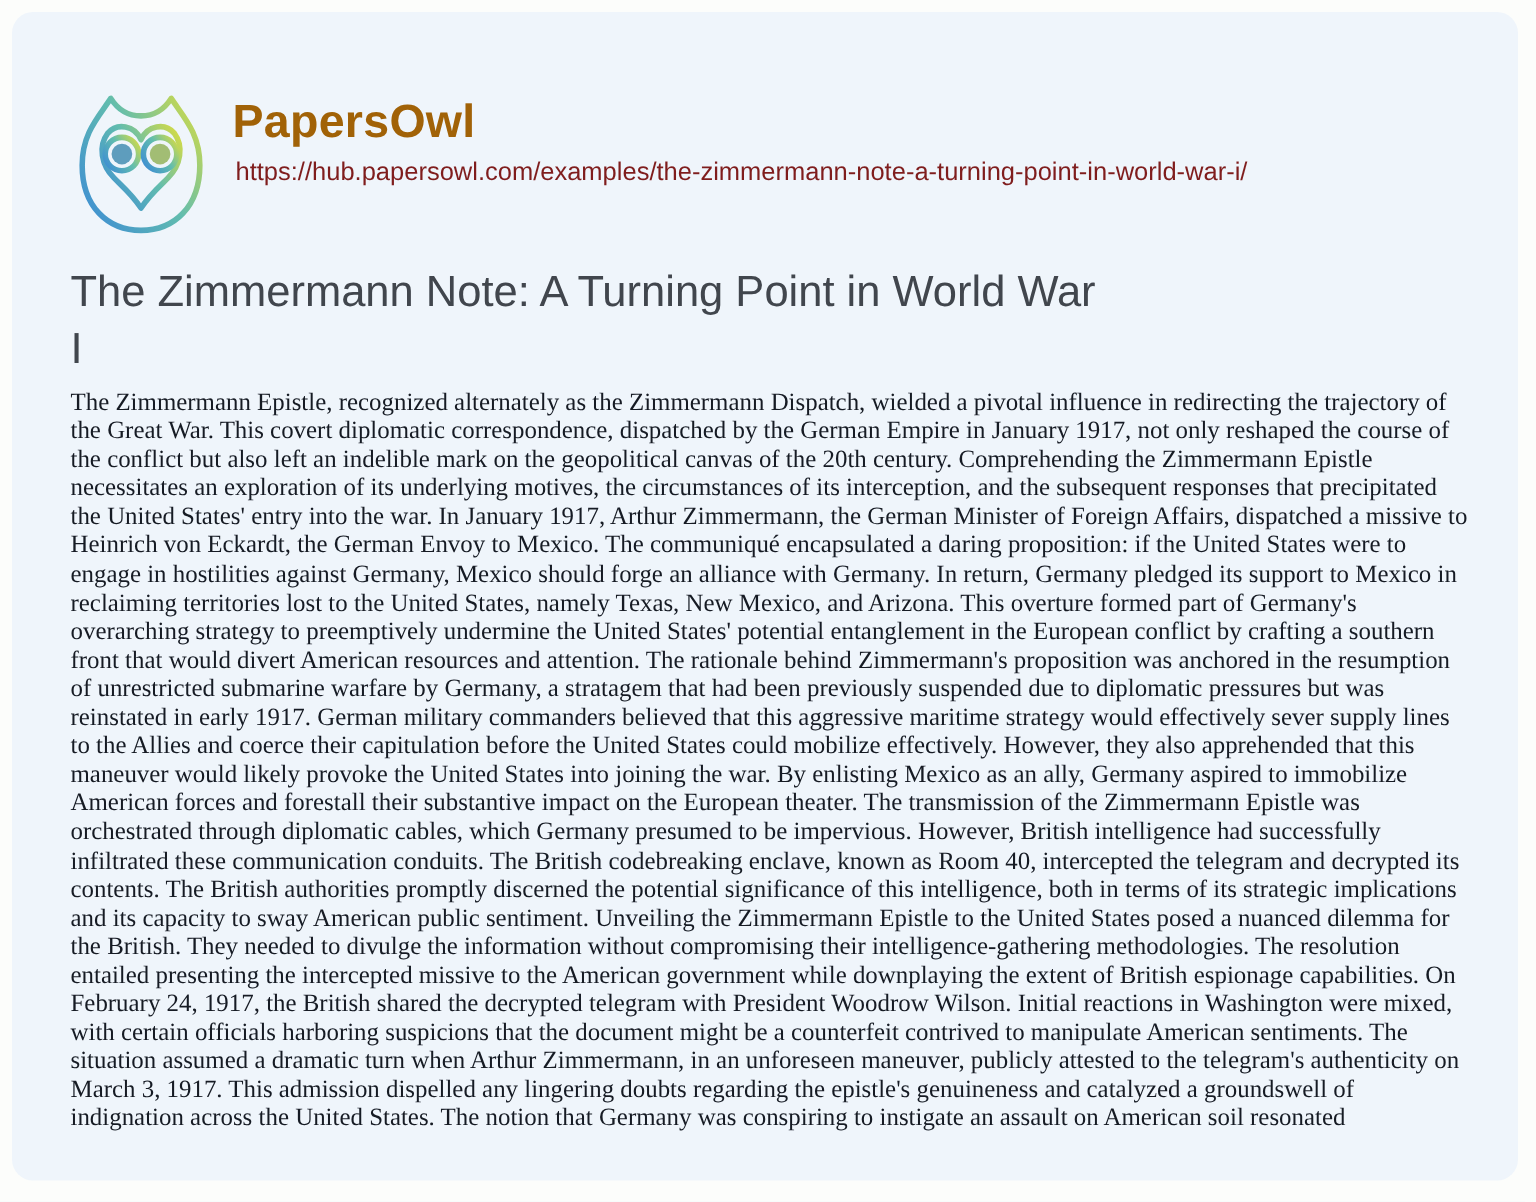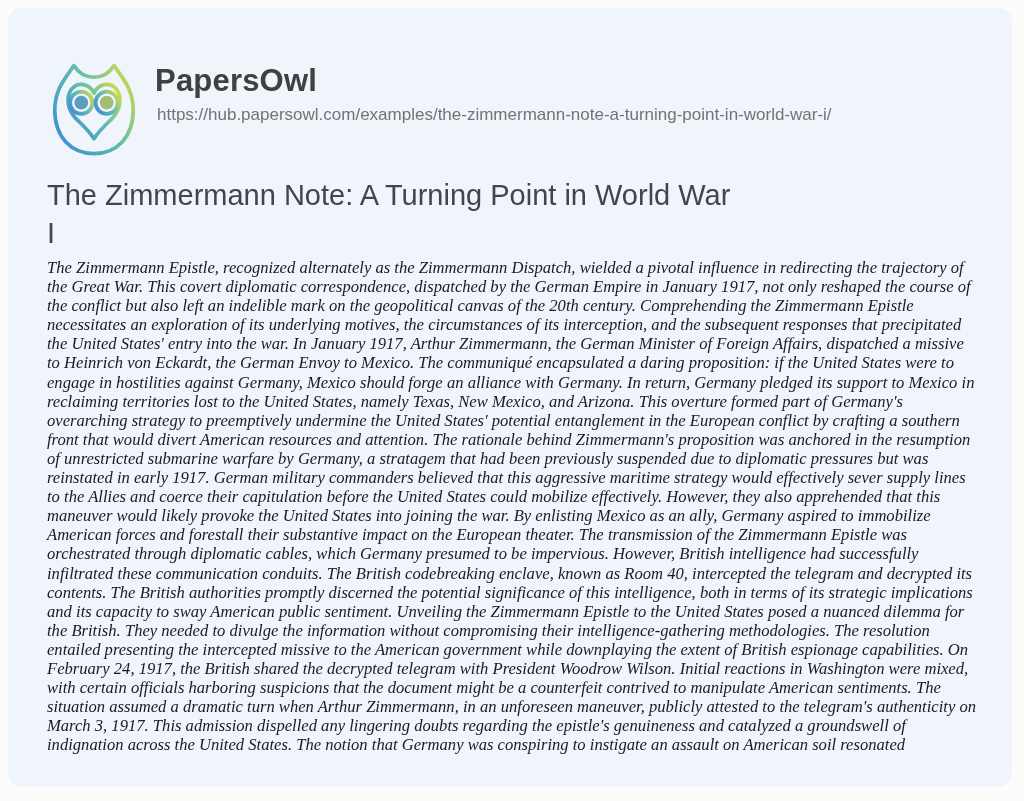--- a/index.html
+++ b/index.html
@@ -19,48 +19,47 @@
   .logo {
     position: absolute;
     left: 33px; top: 47px;
     width: 106px; height: 106px;
   }
   .brand {
     position: absolute;
     left: 147px; top: 55px;
     font-size: 31px;
     font-weight: bold;
-    color: #404040;
+    color: #a16207;
     letter-spacing: 0.2px;
   }
   .url {
     position: absolute;
     left: 149px; top: 97px;
     font-size: 17px;
-    color: #737373;
+    color: #7f1d1d;
   }
   .title {
     position: absolute;
     left: 39px; top: 168px;
     width: 690px;
     font-size: 29px;
     font-weight: 400;
     line-height: 38px;
     color: #41464d;
   }
   .bodytext {
     position: absolute;
     left: 39px; top: 250px;
     width: 932px;
     font-family: "Liberation Serif", serif;
     font-size: 16.6px;
     line-height: 19.1px;
     color: #161b24;
     text-align: left;
-    font-style: italic;
   }
 </style>
 </head>
 <body>
 
 <div class="panel">
 
   <div class="logo">
     <svg viewBox="0 0 100 100" width="106" height="106" aria-hidden="true">
       <defs>

